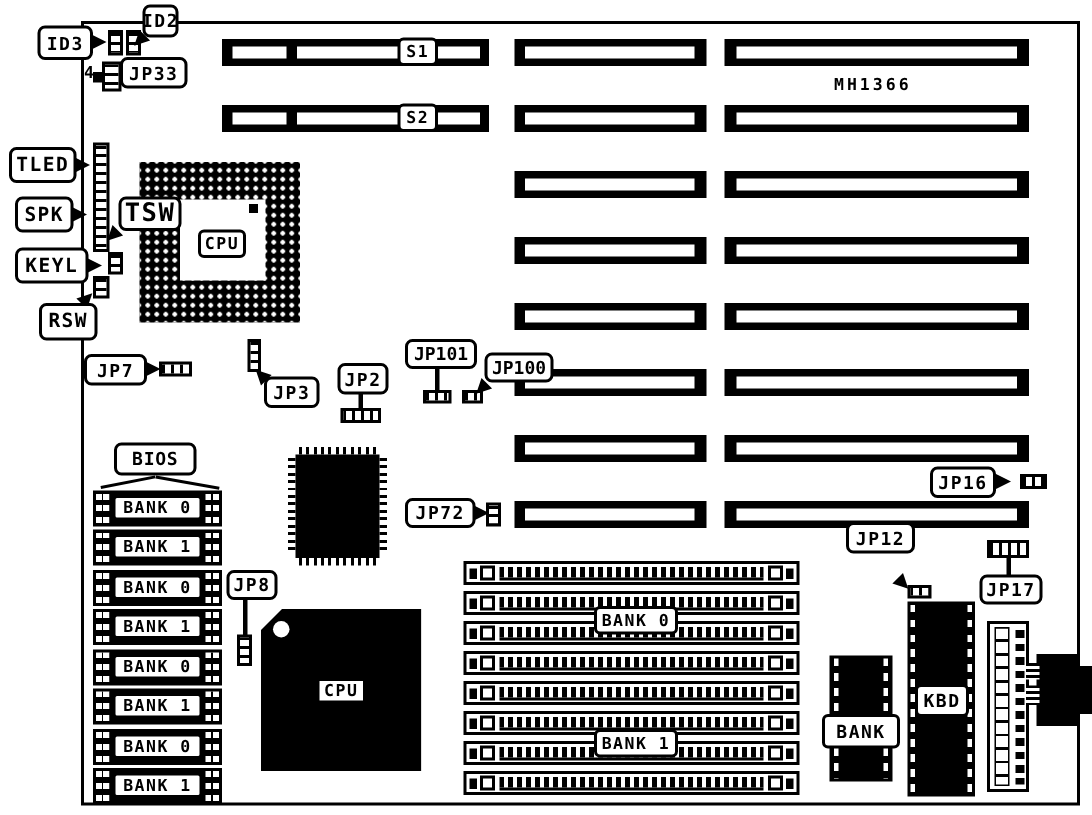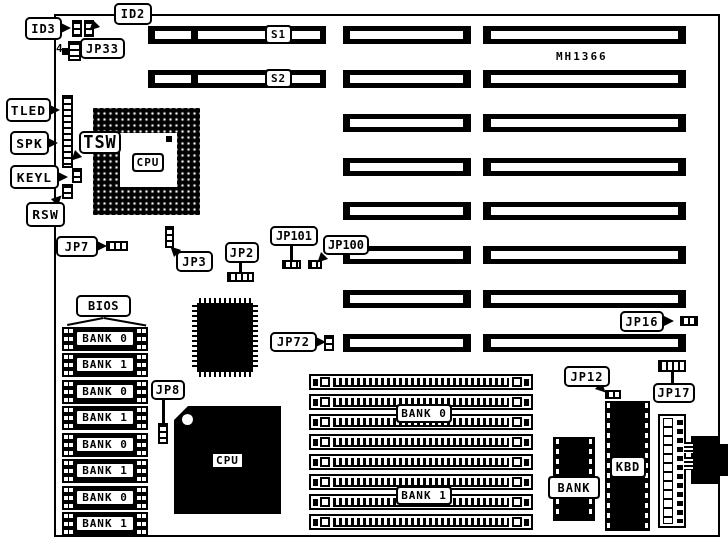--- a/index.html
+++ b/index.html
@@ -273,39 +273,39 @@
   <div class="jmp v" style="left:165px;top:226px;width:9px;height:22px;"></div>
   <div class="jmp h" style="left:227px;top:272px;width:27px;height:10px;"></div>
   <div class="jmp h" style="left:282px;top:260px;width:19px;height:9px;"></div>
   <div class="jmp h" style="left:308px;top:260px;width:14px;height:9px;"></div>
   <div class="jmp v" style="left:324px;top:335px;width:10px;height:16px;"></div>
   <div class="jmp v" style="left:158px;top:423px;width:10px;height:21px;"></div>
   <div class="jmp h" style="left:680px;top:316px;width:18px;height:10px;"></div>
   <div class="jmp h" style="left:605px;top:390px;width:16px;height:9px;"></div>
   <div class="jmp h" style="left:658px;top:360px;width:28px;height:12px;"></div>
 
-  <div class="callout" style="left:114px;top:3px;width:38px;height:22px;">ID2</div>
+  <div class="callout" style="left:95px;top:3px;width:24px;height:22px;">ID2</div>
   <div class="callout" style="left:25px;top:17px;width:37px;height:23px;">ID3</div>
   <div class="callout" style="left:80px;top:38px;width:45px;height:21px;">JP33</div>
   <div class="abs" style="left:56px;top:42px;font-size:11px;font-weight:bold;z-index:30;">4</div>
   <div class="callout" style="left:6px;top:98px;width:45px;height:24px;font-size:13px;">TLED</div>
   <div class="callout" style="left:10px;top:131px;width:39px;height:24px;font-size:13px;">SPK</div>
   <div class="callout" style="left:79px;top:131px;width:42px;height:23px;font-size:17px;">TSW</div>
   <div class="callout" style="left:10px;top:165px;width:49px;height:24px;font-size:13px;">KEYL</div>
   <div class="callout" style="left:26px;top:202px;width:39px;height:25px;font-size:13px;">RSW</div>
   <div class="callout" style="left:56px;top:236px;width:42px;height:21px;">JP7</div>
   <div class="callout" style="left:176px;top:251px;width:37px;height:21px;">JP3</div>
   <div class="callout" style="left:225px;top:242px;width:34px;height:21px;">JP2</div>
   <div class="callout" style="left:270px;top:226px;width:48px;height:20px;letter-spacing:0;">JP101</div>
   <div class="callout" style="left:323px;top:235px;width:46px;height:20px;letter-spacing:0;">JP100</div>
   <div class="callout" style="left:76px;top:295px;width:55px;height:22px;letter-spacing:0.5px;">BIOS</div>
   <div class="callout" style="left:270px;top:332px;width:47px;height:20px;">JP72</div>
   <div class="callout" style="left:151px;top:380px;width:34px;height:20px;">JP8</div>
   <div class="callout" style="left:620px;top:311px;width:44px;height:21px;">JP16</div>
-  <div class="callout" style="left:564px;top:366px;width:46px;height:21px;">JP12</div>
+  <div class="callout" style="left:564px;top:348px;width:46px;height:21px;">JP12</div>
   <div class="callout" style="left:653px;top:383px;width:42px;height:20px;">JP17</div>
 
   <div class="arr" style="left:61px;top:23px;"></div>
   <div class="arr" style="left:88px;top:22px;transform:rotate(135deg);"></div>
   <div class="arr" style="left:80px;top:43px;transform:rotate(180deg);"></div>
   <div class="arr" style="left:50px;top:105px;"></div>
   <div class="arr" style="left:48px;top:138px;"></div>
   <div class="arr" style="left:70px;top:152px;transform:rotate(135deg);"></div>
   <div class="arr" style="left:58px;top:172px;"></div>
   <div class="arr" style="left:53px;top:194px;transform:rotate(-45deg);"></div>

